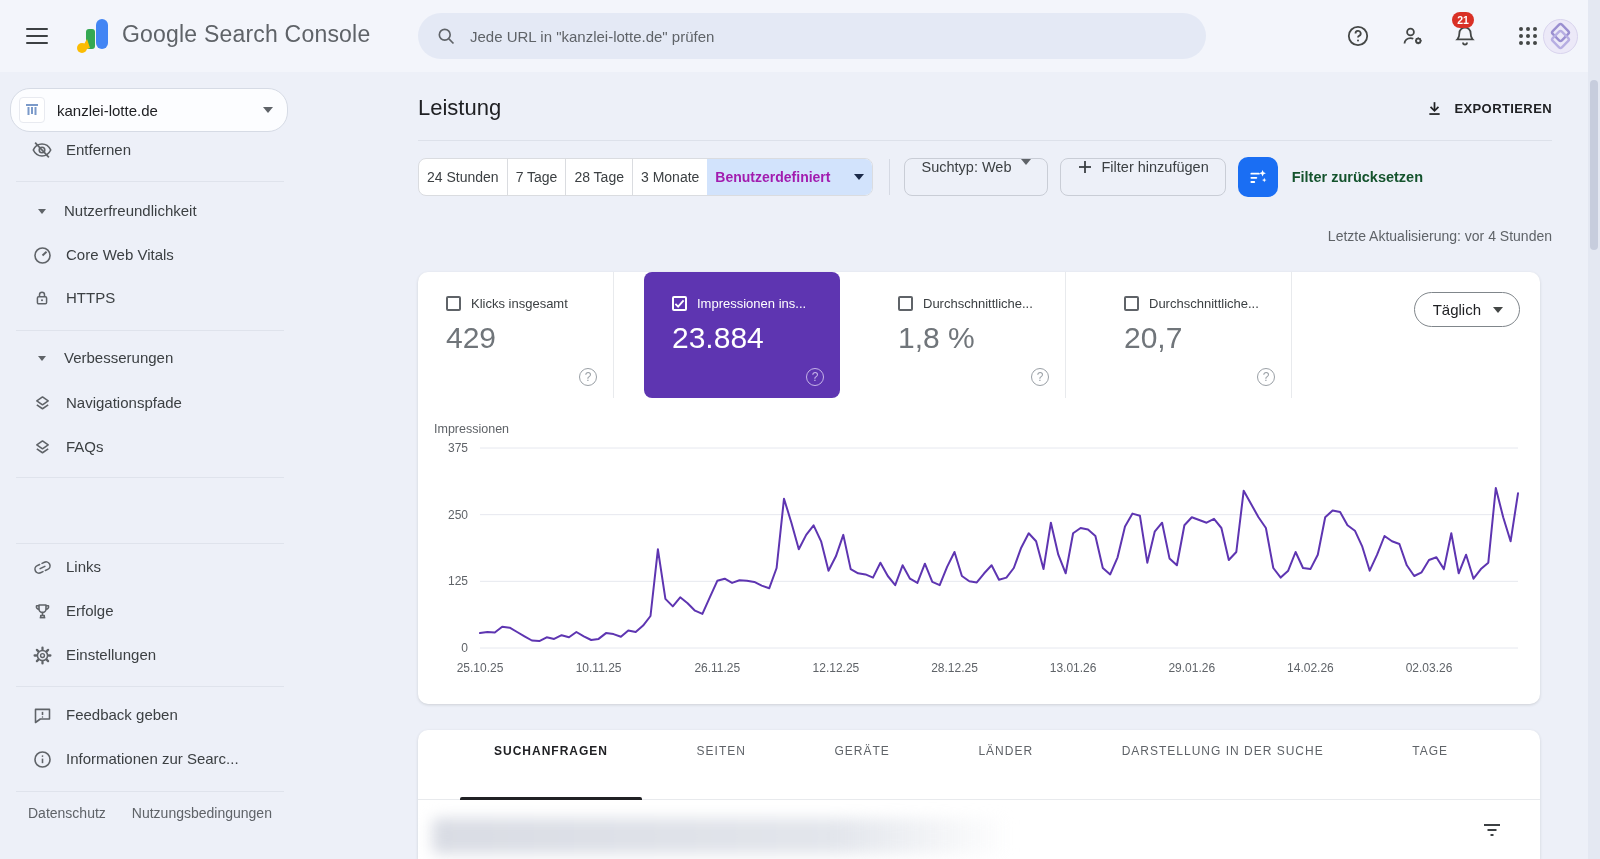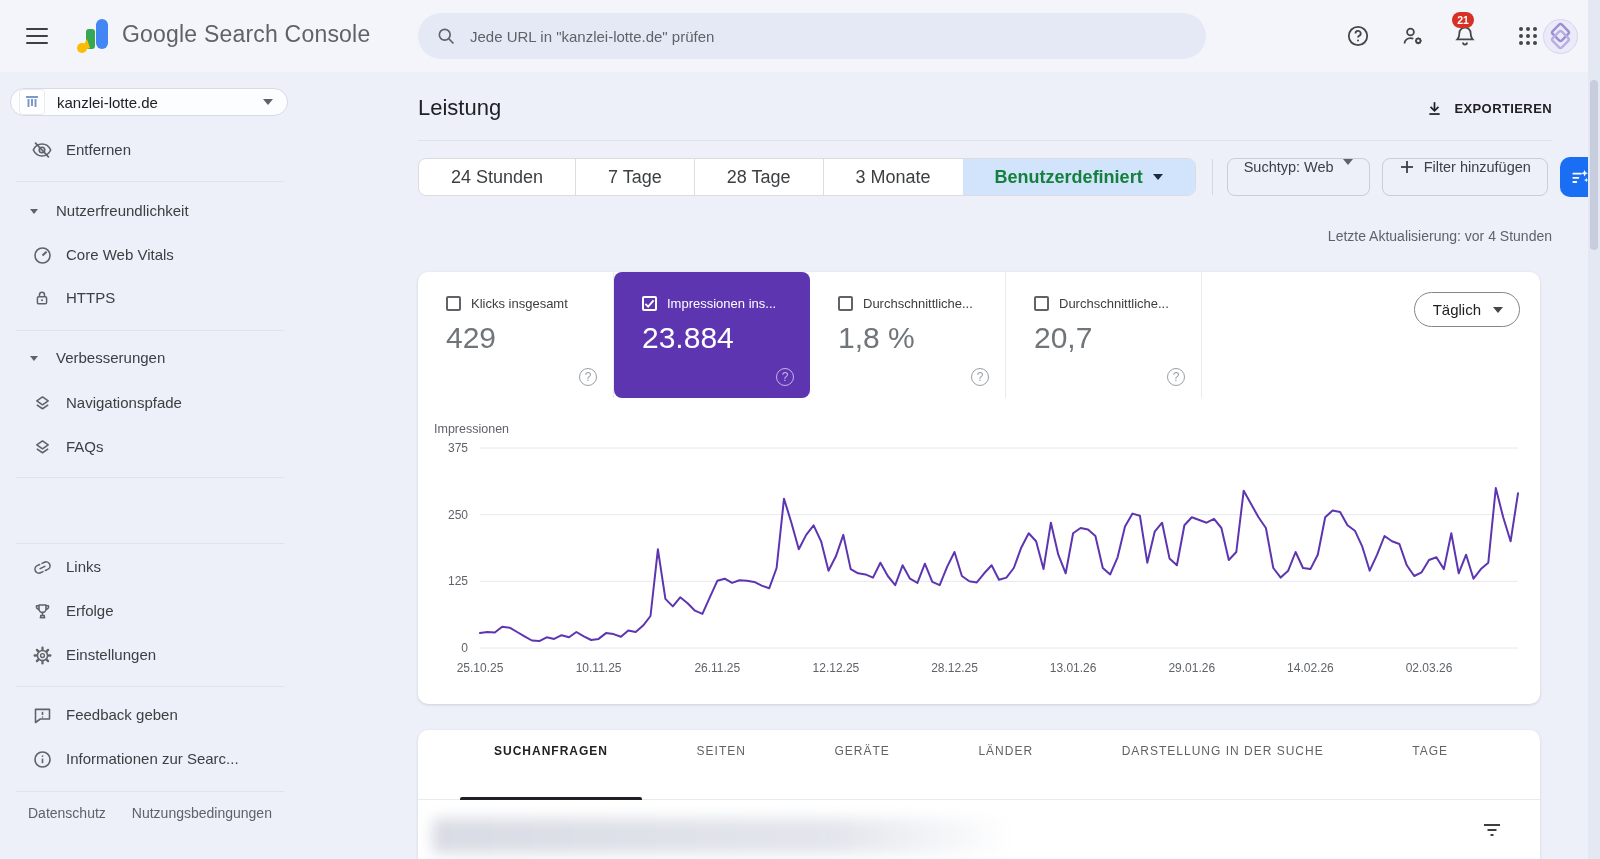--- a/index.html
+++ b/index.html
@@ -15,58 +15,58 @@
   .app-title { position:absolute; left:122px; top:21px; font-size:23px; color:#5f6368; letter-spacing:.2px; }
   .searchbox { position:absolute; left:418px; top:13px; width:788px; height:46px; background:#e4e9f5; border-radius:24px; display:flex; align-items:center; padding:0 18px; }
   .searchbox input { flex:1; border:none; outline:none; background:transparent; font-size:15px; color:#3c4043; margin-left:14px; font-family:inherit; }
   .searchbox input::placeholder { color:#5f6368; opacity:1; }
   .tb-icon { position:absolute; top:24px; width:24px; height:24px; cursor:pointer; }
   .badge { position:absolute; left:1452px; top:12px; min-width:22px; height:16px; padding:0 5px; background:#d93025; color:#fff; font-size:10.5px; font-weight:bold; border-radius:9px; display:flex; align-items:center; justify-content:center; z-index:2; }
   .avatar { position:absolute; left:1543px; top:19px; width:35px; height:35px; border-radius:50%; background:#ece9f8; border:1px solid #d9d4ee; cursor:pointer; }
 
   
   .sidebar { position:absolute; left:0; top:72px; width:300px; height:787px; }
-  .prop-pill { position:absolute; left:10px; top:16px; width:278px; height:28px; background:#fcfdff; border:1px solid #d6dbe5; border-radius:20px; display:flex; align-items:center; padding:0 14px 0 8px; cursor:pointer; }
+  .prop-pill { position:absolute; left:10px; top:16px; width:278px; height:44px; background:#fcfdff; border:1px solid #d6dbe5; border-radius:20px; display:flex; align-items:center; padding:0 14px 0 8px; cursor:pointer; }
   .prop-fav { width:26px; height:26px; background:#fff; border:1px solid #e8eaf0; border-radius:4px; display:flex; align-items:center; justify-content:center; }
   .prop-label { margin-left:12px; font-size:15px; color:#202124; }
   .prop-caret { margin-left:auto; }
   .caret-down { width:0; height:0; border-left:5px solid transparent; border-right:5px solid transparent; border-top:6px solid #5f6368; }
   .caret-right { width:0; height:0; border-top:5px solid transparent; border-bottom:5px solid transparent; border-left:6px solid #5f6368; }
   .srow { position:absolute; left:0; width:296px; height:36px; display:flex; align-items:center; padding-left:30px; cursor:pointer; border-radius:0 18px 18px 0; }
   .srow .icn { width:24px; height:24px; flex:0 0 24px; display:flex; align-items:center; justify-content:center; }
   .srow .lbl { margin-left:12px; font-size:15px; color:#3c4043; line-height:22px; }
-  .srow.section { padding-left:28px; }
+  .srow.section { padding-left:36px; }
   .srow.section .icn { width:12px; flex:0 0 12px; }
   .srow.section .lbl { margin-left:16px; }
   .sdivider { position:absolute; left:16px; width:268px; height:1px; background:#dfe3ec; }
   .sfooter { position:absolute; left:28px; display:flex; gap:26px; font-size:14px; color:#5f6368; }
   .sfooter span { cursor:pointer; }
 
   
   .main { position:absolute; left:418px; top:72px; width:1134px; height:787px; }
   .page-head { position:absolute; left:0; top:14px; width:1134px; height:44px; display:flex; align-items:center; }
   .page-title { font-size:22px; color:#202124; }
   .export-btn { margin-left:auto; display:flex; align-items:center; gap:10px; font-size:13px; font-weight:bold; letter-spacing:.4px; color:#202124; cursor:pointer; }
   .head-divider { position:absolute; left:0; top:68px; width:1134px; height:1px; background:#dde1ea; }
 
   .chips-row { position:absolute; left:0; top:86px; height:38px; display:flex; align-items:center; }
   .seg { display:flex; height:38px; border:1px solid #dadce0; border-radius:8px; background:#fff; overflow:hidden; }
-  .seg .segit { display:flex; align-items:center; padding:0 32px; font-size:18px; color:#3c4043; border-left:1px solid #dadce0; cursor:pointer; white-space:nowrap; }
+  .seg .segit { display:flex; align-items:center; padding:0 8px; font-size:14px; color:#3c4043; border-left:1px solid #dadce0; cursor:pointer; white-space:nowrap; }
   .seg .segit:first-child { border-left:none; }
-  .seg .segit.selected { background:#d2e3fc; color:#15803d; font-weight:bold; gap:10px; border-left:none; }
+  .seg .segit.selected { background:#d2e3fc; color:#a21caf; font-weight:bold; gap:24px; border-left:none; }
   .vsep { width:1px; height:36px; background:#d5d9e3; margin:0 14px 0 16px; }
   .chip { display:flex; height:38px; border:1px solid #c9cdd6; border-radius:8px; padding:0 16px; font-size:14.5px; color:#3c4043; gap:9px; cursor:pointer; background:transparent; white-space:nowrap; }
   .chip + .chip { margin-left:12px; }
   .blue-btn { width:40px; height:40px; border-radius:10px; background:#1a6ef3; margin-left:12px; display:flex; align-items:center; justify-content:center; cursor:pointer; }
   .reset-link { margin-left:14px; font-size:14.5px; font-weight:bold; color:#14532d; cursor:pointer; white-space:nowrap; }
   .last-update { position:absolute; right:0; top:156px; font-size:14px; color:#5f6368; }
 
   
   .chart-card { position:absolute; left:0; top:200px; width:1122px; height:432px; background:#fff; border-radius:10px; box-shadow:0 1px 3px rgba(60,64,67,.18); }
-  .metric-row { position:absolute; left:0; top:0; width:1122px; height:126px; display:flex; }
+  .metric-row { position:absolute; left:0; top:0; width:1122px; height:126px; display:flex;gap:30px; }
   .mcard { width:196px; height:126px; padding:24px 0 0 28px; position:relative; border-right:1px solid #e8eaed; cursor:pointer; }
   .mcard:nth-child(4) { border-right:1px solid #e8eaed; }
   .mcard .chk { display:flex; align-items:center; gap:10px; }
   .mbox { width:15px; height:15px; border:2px solid #5f6368; border-radius:2px; flex:0 0 15px; }
   .mlabel { font-size:13px; color:#3c4043; white-space:nowrap; }
   .mvalue { margin-top:10px; font-size:30px; color:#70757a; }
   .mhelp { position:absolute; right:16px; bottom:12px; width:18px; height:18px; border:1.5px solid #9aa0a6; border-radius:50%; color:#9aa0a6; font-size:12px; display:flex; align-items:center; justify-content:center; cursor:pointer; }
   .mcard.selected { background:#5e35b1; border-right:none; border-radius:8px; }
   .mcard.selected .mlabel, .mcard.selected .mvalue { color:#fff; }
   .mcard.selected .mbox { border-color:#fff; display:flex; align-items:center; justify-content:center; }

